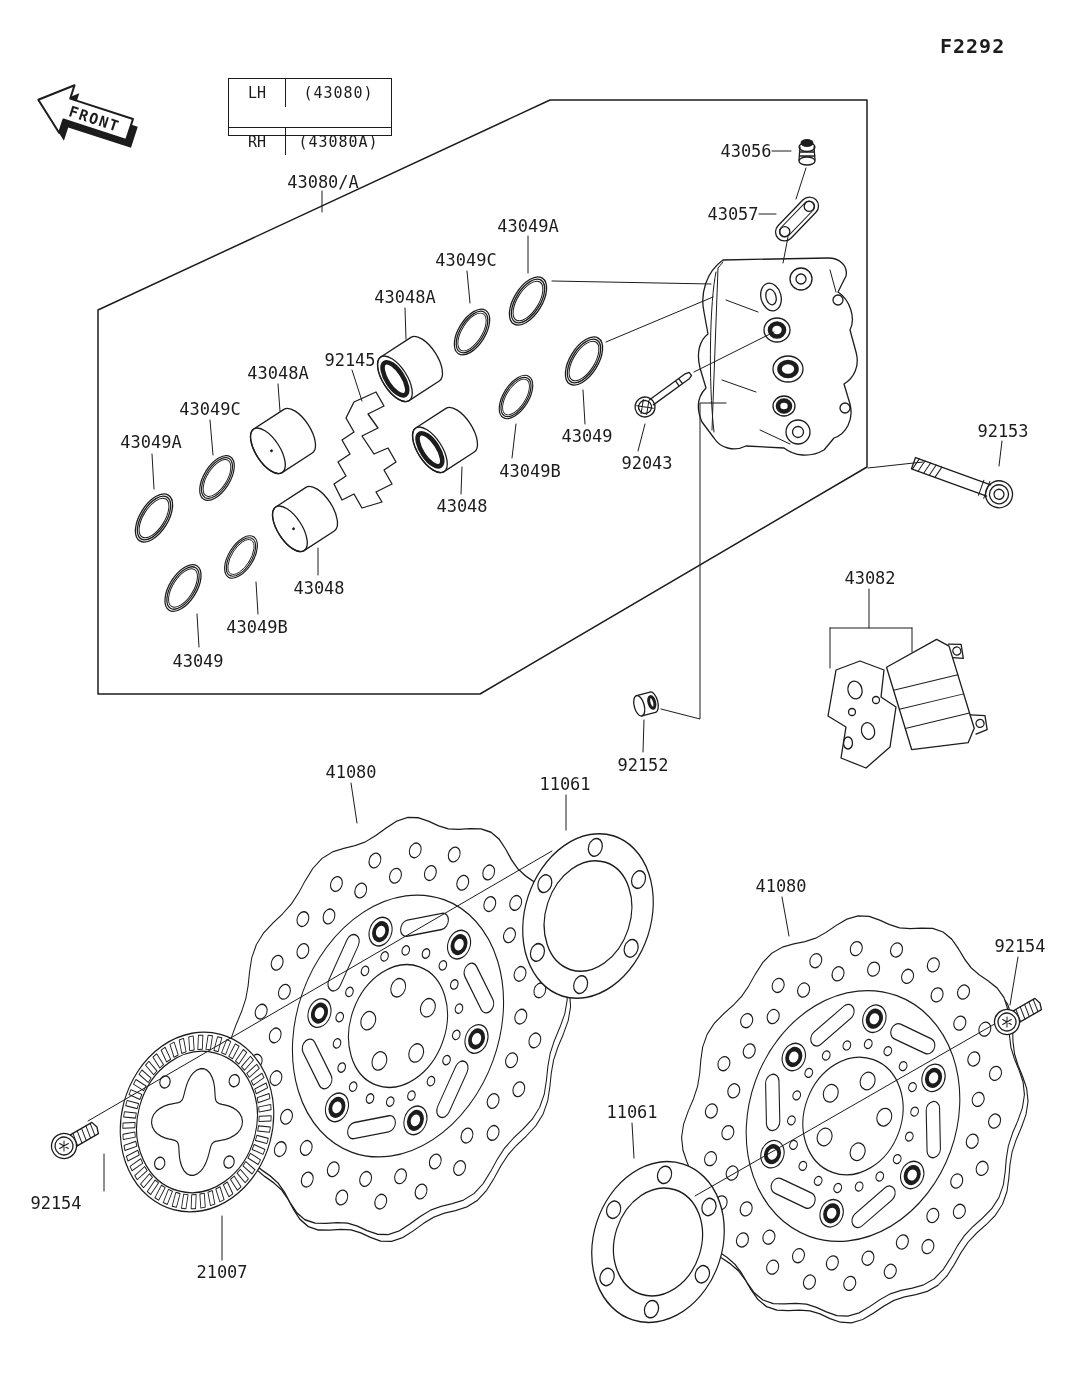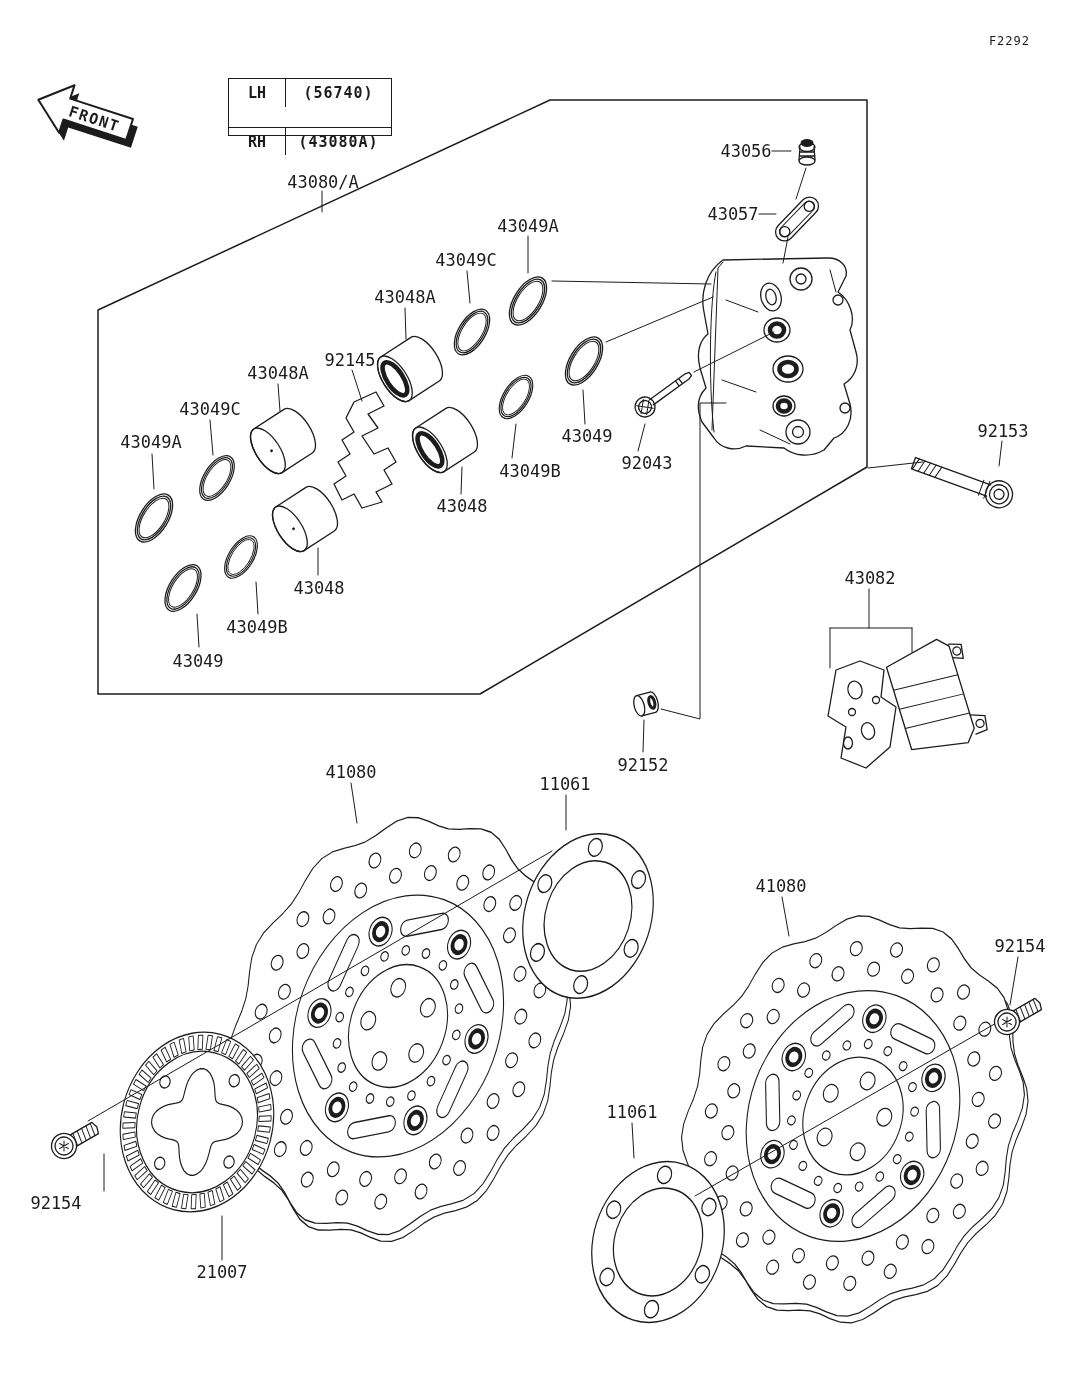--- a/index.html
+++ b/index.html
@@ -7,41 +7,41 @@
           font-family:"DejaVu Sans Mono","Liberation Mono",monospace;color:#1c1c1c;}
   #scene{position:absolute;left:0;top:0;}
   #scene *{fill:none;stroke:#1c1c1c;stroke-width:1.3;stroke-linecap:round;stroke-linejoin:round;}
   #scene .fw{fill:#ffffff;}
   #scene .fd{fill:#1c1c1c;stroke:none;}
   #scene .thick{stroke-width:4.6;}
   #scene .thin{stroke-width:1;}
   #scene text{stroke:none;fill:#1c1c1c;font-family:"DejaVu Sans Mono","Liberation Mono",monospace;}
   #scene text.plabel{font-size:17px;}
   #scene text.front{font-size:15px;font-weight:bold;letter-spacing:1.5px;}
-  .figcode{position:absolute;left:940px;top:34px;width:90px;text-align:right;
-           font-size:12px;letter-spacing:1px;}
+  .figcode{position:absolute;left:940px;top:34px;width:90px;text-align:left;
+           font-size:20px;letter-spacing:1px;font-weight:bold;}
   .vtable{position:absolute;left:228px;top:78px;width:164px;height:58px;
           border:1.6px solid #1c1c1c;box-sizing:border-box;font-size:15px;}
-  .vtable .row{display:flex;height:50%;box-sizing:border-box;font-weight:bold;}
+  .vtable .row{display:flex;height:50%;box-sizing:border-box;}
   .vtable .row + .row{border-top:1.4px solid #1c1c1c;margin-top:20px;}
   .vtable .c1{width:57px;display:flex;align-items:center;justify-content:center;
               border-right:1.4px solid #1c1c1c;box-sizing:border-box;}
   .vtable .c2{flex:1;display:flex;align-items:center;justify-content:center;letter-spacing:1px;}
 </style>
 </head>
 <body>
 
 <div class="canvas">
 
   <div class="figcode">F2292</div>
 
   <div class="vtable">
     <div class="row">
       <div class="c1">LH</div>
-      <div class="c2">(56740)</div>
+      <div class="c2">(43080)</div>
     </div>
     <div class="row">
       <div class="c1">RH</div>
       <div class="c2">(43080A)</div>
     </div>
   </div>
 
   <svg id="scene" width="1067" height="1378" viewBox="0 0 1067 1378">
 
     <g transform="translate(46,76) rotate(18)">

